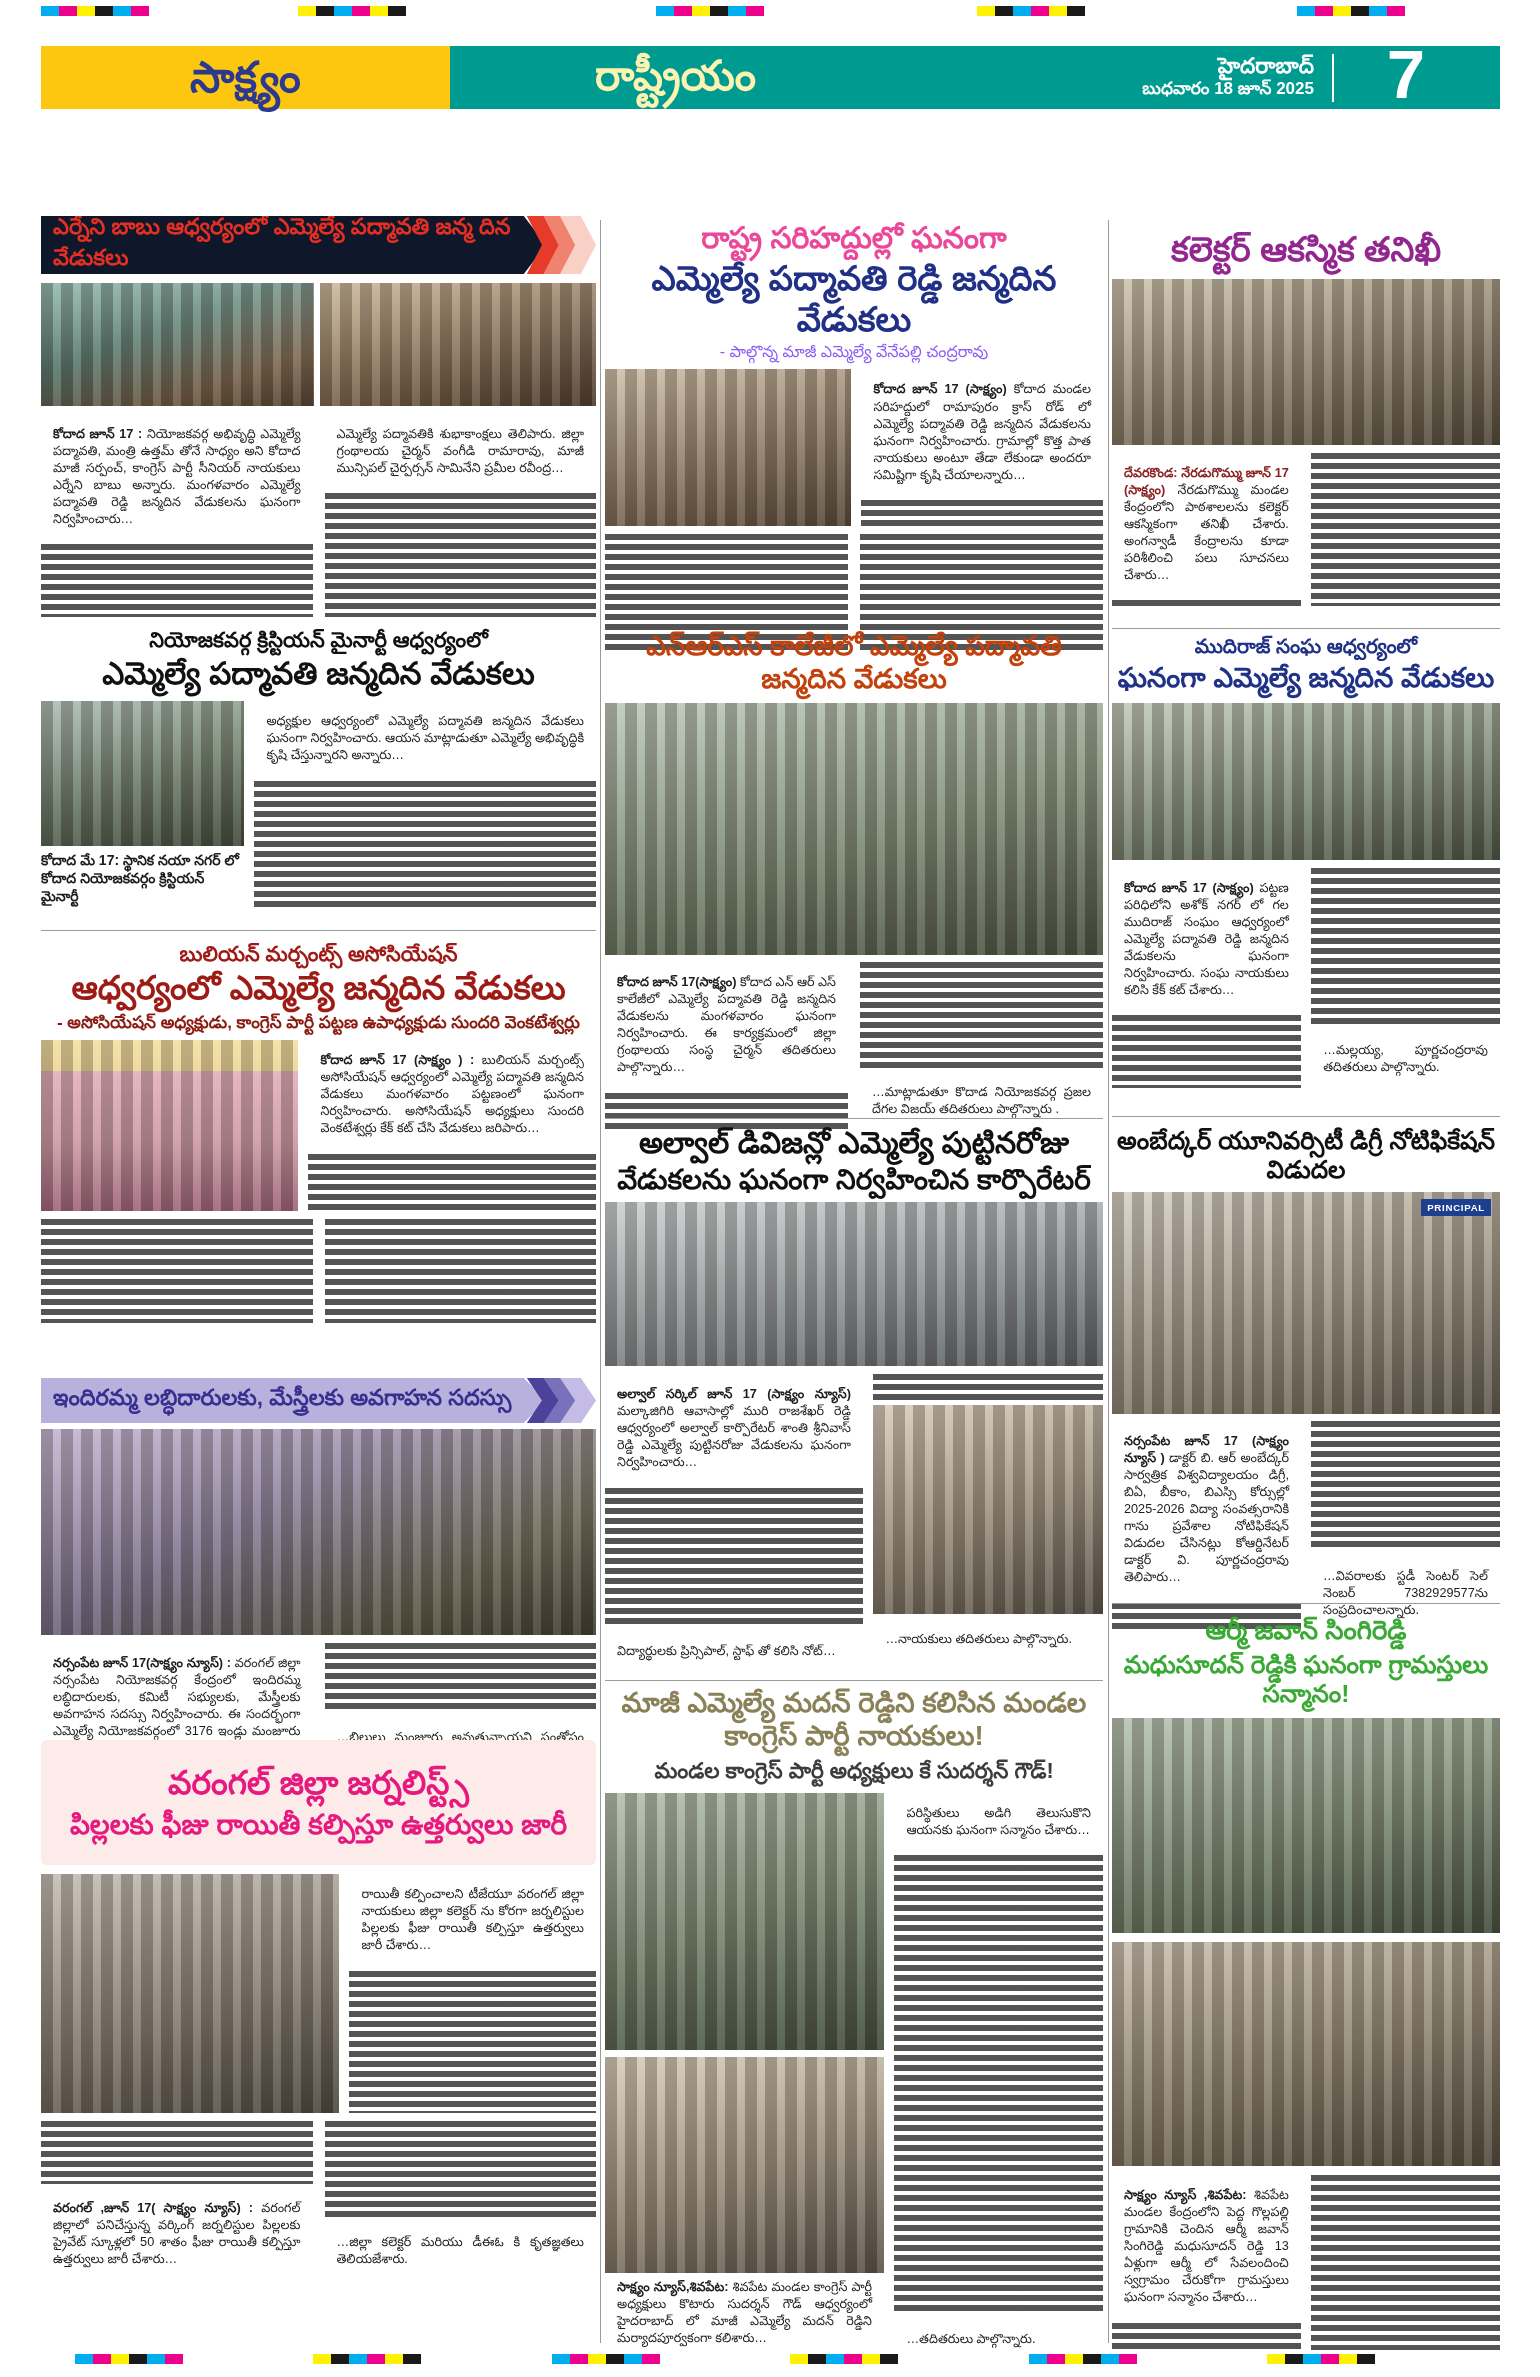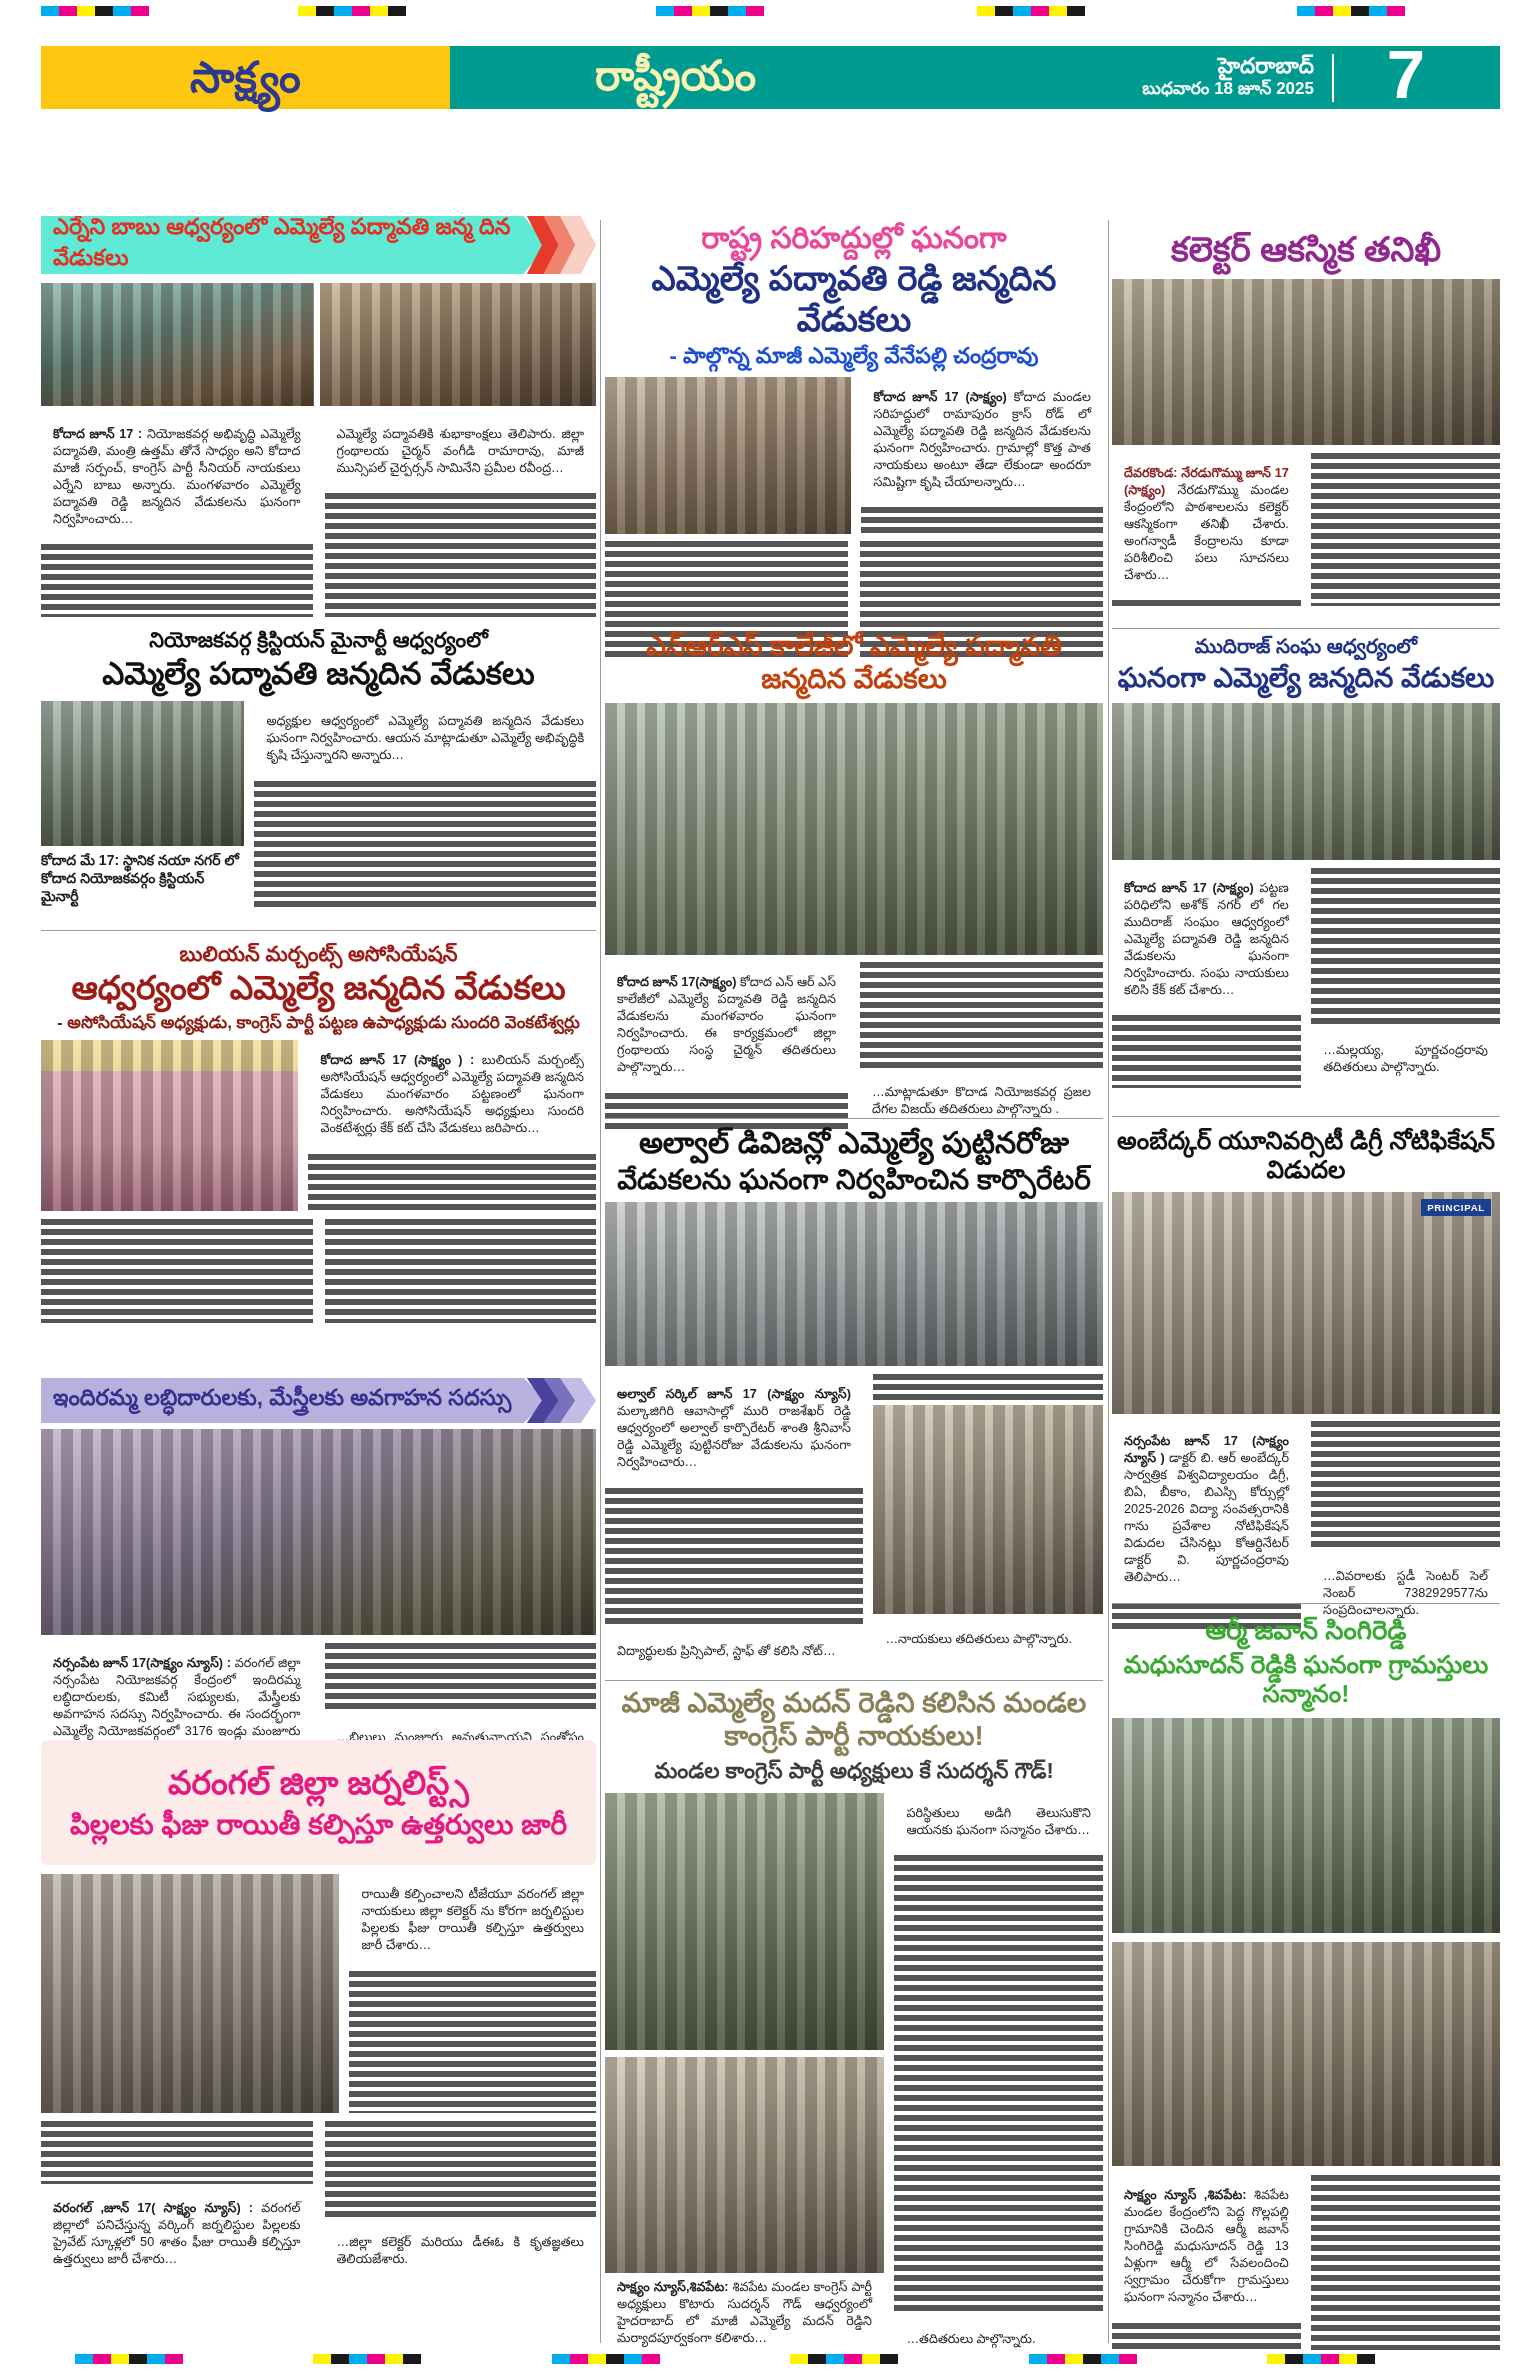--- a/index.html
+++ b/index.html
@@ -59,21 +59,21 @@
   .p-r1{background:linear-gradient(150deg,#c5b9a0,#94876d 55%,#645a47);}
   .p-r2{background:linear-gradient(155deg,#b4c0ad,#88967d 55%,#5d6852);}
   .p-r3{background:linear-gradient(150deg,#cfc8b8,#a79e8a 55%,#77705f);}
   .p-r4a{background:linear-gradient(155deg,#a8b8a2,#7e8f73 55%,#55624b);}
   .p-r4b{background:linear-gradient(155deg,#c0b4a0,#938871 55%,#665d4b);}
   .sign{position:absolute;top:7.5px;right:9px;background:#1d3f8f;color:#fff;font-size:9.7px;font-weight:bold;
         padding:3px 6px;z-index:2;letter-spacing:0.7px;}
   
   #a1{left:41px;top:216px;width:555px;height:409px;}
   #a1 .chevbanner{height:58px;}
-  #a1 .bg{background:#5eead4;font-size:22.4px;font-weight:800;color:#e42f23;}
+  #a1 .bg{background:#0f172a;font-size:22.4px;font-weight:800;color:#e42f23;}
   #a2{left:41px;top:628px;width:555px;height:295px;}
   #a3{left:41px;top:930px;width:555px;height:412px;}
   #a4{left:41px;top:1378px;width:555px;height:404px;}
   #a4 .chevbanner{height:45px;}
   #a4 .bg{background:#b9b1dd;font-size:22.4px;font-weight:800;color:#37308f;}
   #a5{left:41px;top:1740px;width:555px;height:555px;}
   .headbox{background:#fcebe9;border-radius:6px;height:125px;display:flex;flex-direction:column;
            justify-content:center;text-align:center;}
   #m1{left:605px;top:220px;width:498px;height:406px;}
   #m2{left:605px;top:630px;width:498px;height:483px;}
@@ -245,21 +245,21 @@
       <div class="tcol" style="flex:1">
         <div class="fill"></div>
         <p class="body">…జిల్లా కలెక్టర్ మరియు డీఈఓ కి కృతజ్ఞతలు తెలియజేశారు.</p>
       </div>
     </div>
   </div>
 
   <div class="art" id="m1">
     <h3 class="hc" style="font-size:30px;color:#ec4899">రాష్ట్ర సరిహద్దుల్లో ఘనంగా</h3>
     <h2 class="hc" style="font-size:34px;color:#203087;margin-top:3px">ఎమ్మెల్యే పద్మావతి రెడ్డి జన్మదిన వేడుకలు</h2>
-    <h4 class="hc" style="font-size:22px;color:#1d4ed8;font-weight:700;margin-top:4.5px">- పాల్గొన్న మాజీ ఎమ్మెల్యే వేనేపల్లి చంద్రరావు</h4>
+    <h4 class="hc" style="font-size:16px;color:#8b5cf6;font-weight:400;margin-top:4.5px">- పాల్గొన్న మాజీ ఎమ్మెల్యే వేనేపల్లి చంద్రరావు</h4>
     <div class="trow" style="margin-top:7.5px;gap:10.4px;height:157px">
       <div class="photo p-m1" style="width:246px"></div>
       <div class="tcol" style="flex:1">
         <p class="body"><b class="dl">కోదాద జూన్ 17 (సాక్ష్యం)</b> <span>కోదాద మండల సరిహద్దులో రామాపురం క్రాస్ రోడ్ లో ఎమ్మెల్యే పద్మావతి రెడ్డి జన్మదిన వేడుకలను ఘనంగా నిర్వహించారు. గ్రామాల్లో కొత్త పాత నాయకులు అంటూ తేడా లేకుండా అందరూ సమిష్టిగా కృషి చేయాలన్నారు…</span></p>
         <div class="fill"></div>
       </div>
     </div>
     <div class="trow" style="margin-top:7.5px;gap:12px;height:119px">
       <div class="tcol" style="flex:1">
           <div class="fill"></div>

